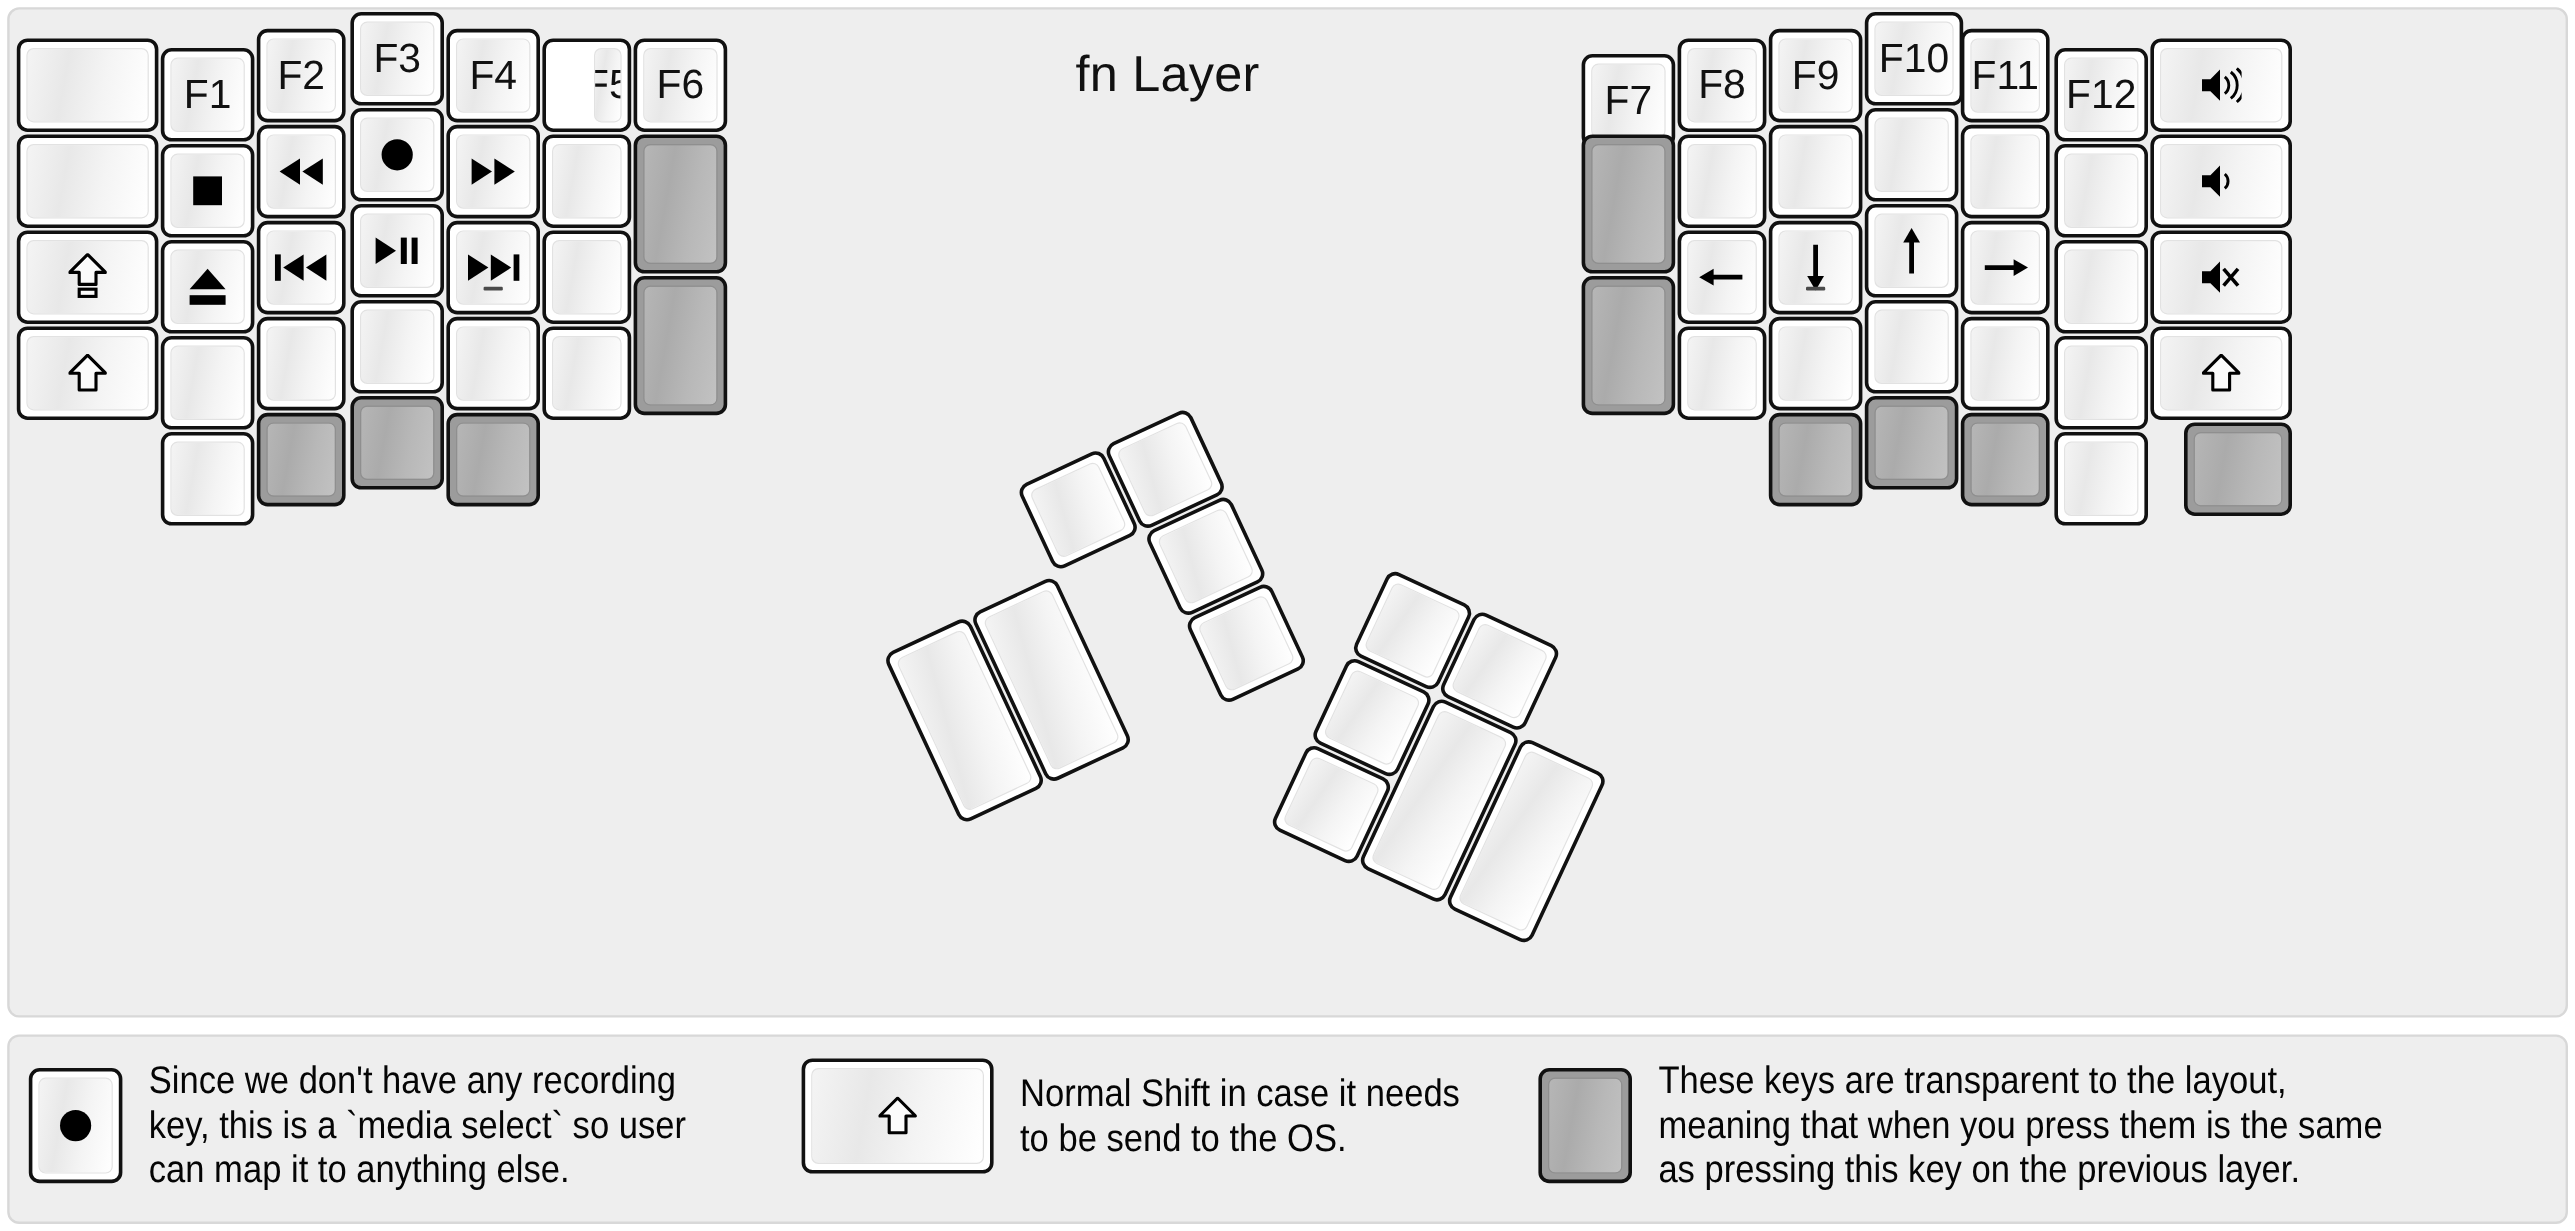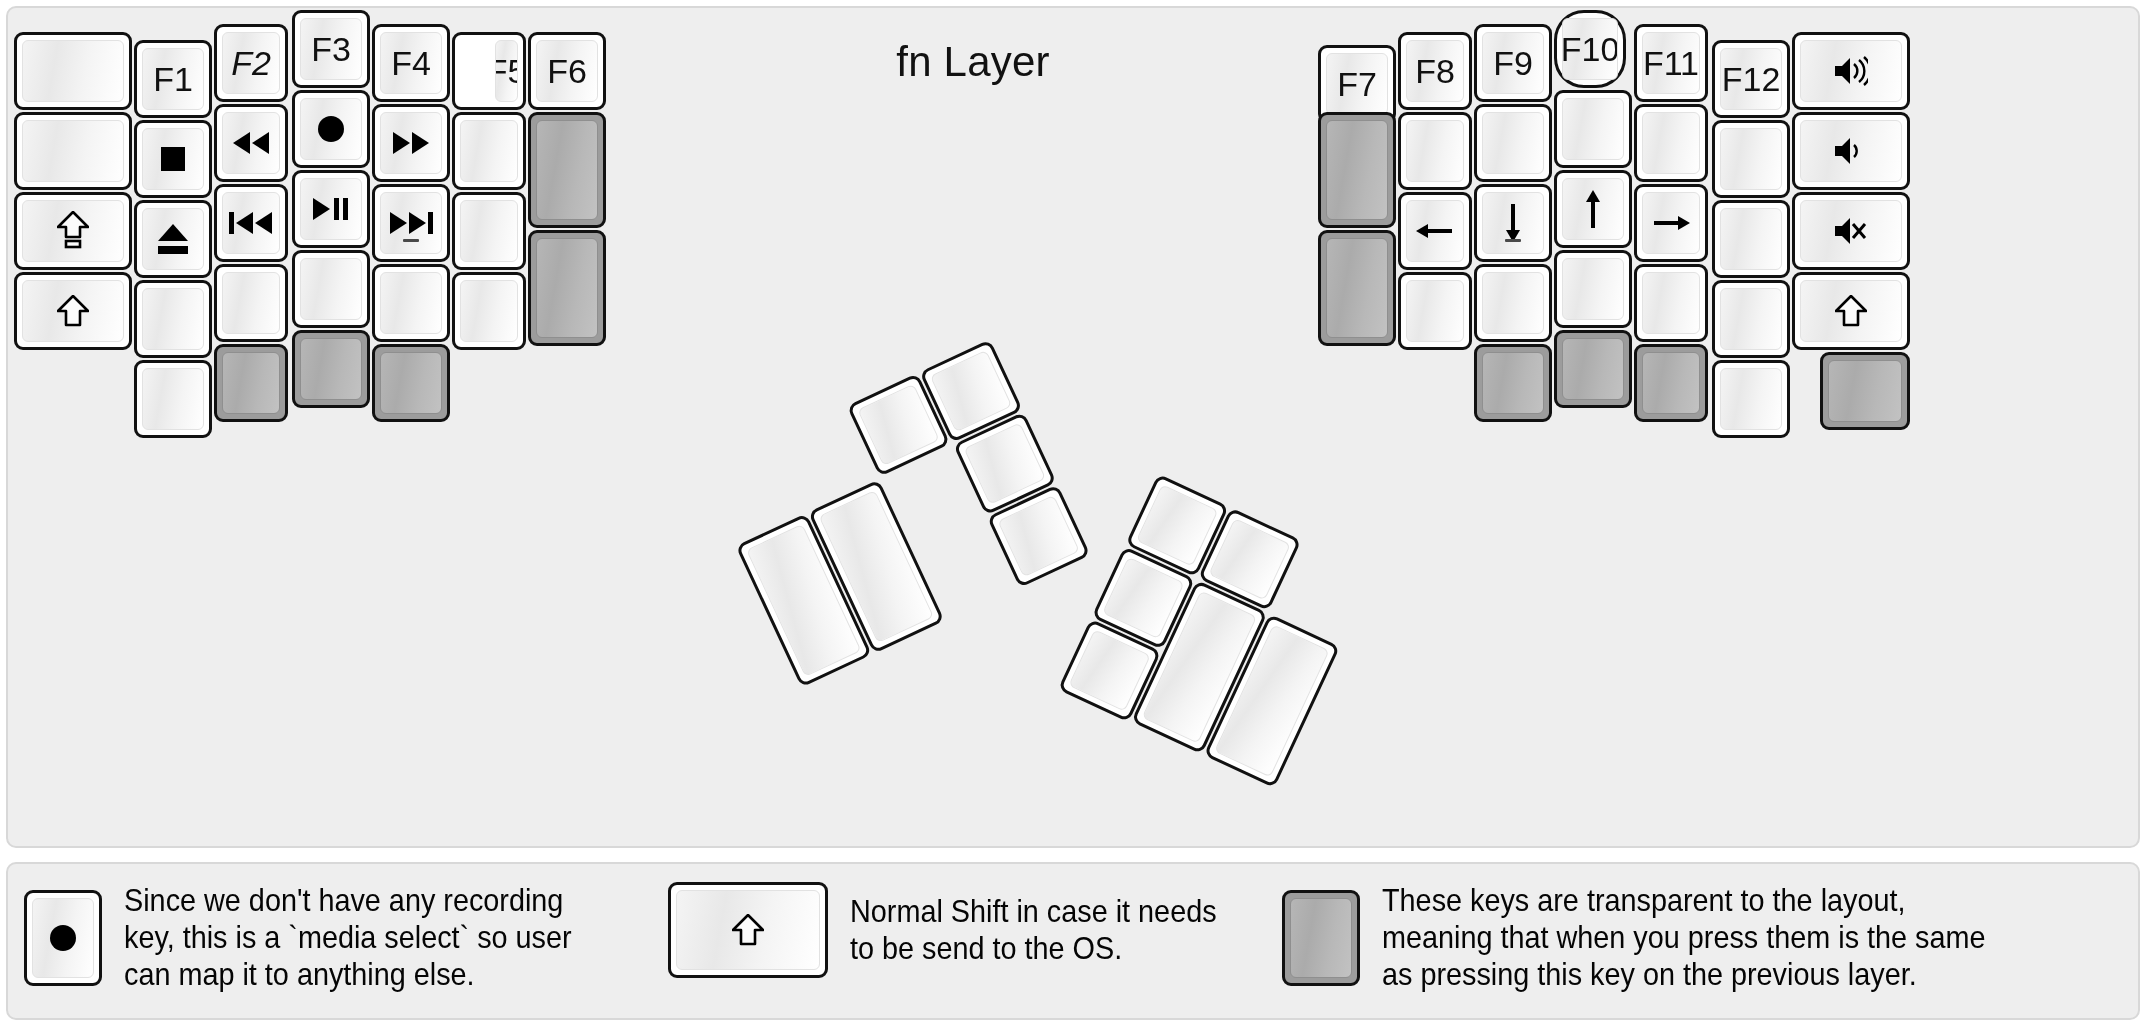--- a/index.html
+++ b/index.html
@@ -152,21 +152,21 @@
             </svg>
           </span>
         </div>
       </div>
       <div class="key" style="left: 134px; top: 280px; width: 78px; height: 78px;">
         <div class="face"></div>
       </div>
       <div class="key" style="left: 134px; top: 360px; width: 78px; height: 78px;">
         <div class="face"></div>
       </div>
-      <div class="key" style="left: 214px; top: 24px; width: 74px; height: 78px; font-style: italic;">
+      <div class="key" style="left: 214px; top: 24px; width: 74px; height: 78px;">
         <div class="face">
           <span class="lbl">F2</span>
         </div>
       </div>
       <div class="key" style="left: 214px; top: 104px; width: 74px; height: 78px;">
         <div class="face">
           <span class="glyph">
             <svg width="38" height="24" viewBox="0 0 38 24" xmlns="http://www.w3.org/2000/svg">
               <polygon points="18,1 18,23 1,12" fill="#000"></polygon>
               <polygon points="37,1 37,23 20,12" fill="#000"></polygon>
@@ -330,21 +330,21 @@
           </span>
           <span class="tick"></span>
         </div>
       </div>
       <div class="key" style="left: 1474px; top: 264px; width: 78px; height: 78px;">
         <div class="face"></div>
       </div>
       <div class="key gray" style="left: 1474px; top: 344px; width: 78px; height: 78px;">
         <div class="face"></div>
       </div>
-      <div class="key" style="left: 1554px; top: 10px; width: 72px; height: 78px; border-radius: 30px;">
+      <div class="key" style="left: 1554px; top: 10px; width: 82px; height: 78px;">
         <div class="face">
           <span class="lbl">F10</span>
         </div>
       </div>
       <div class="key" style="left: 1554px; top: 90px; width: 78px; height: 78px;">
         <div class="face"></div>
       </div>
       <div class="key" style="left: 1554px; top: 170px; width: 78px; height: 78px;">
         <div class="face">
           <span class="glyph">

